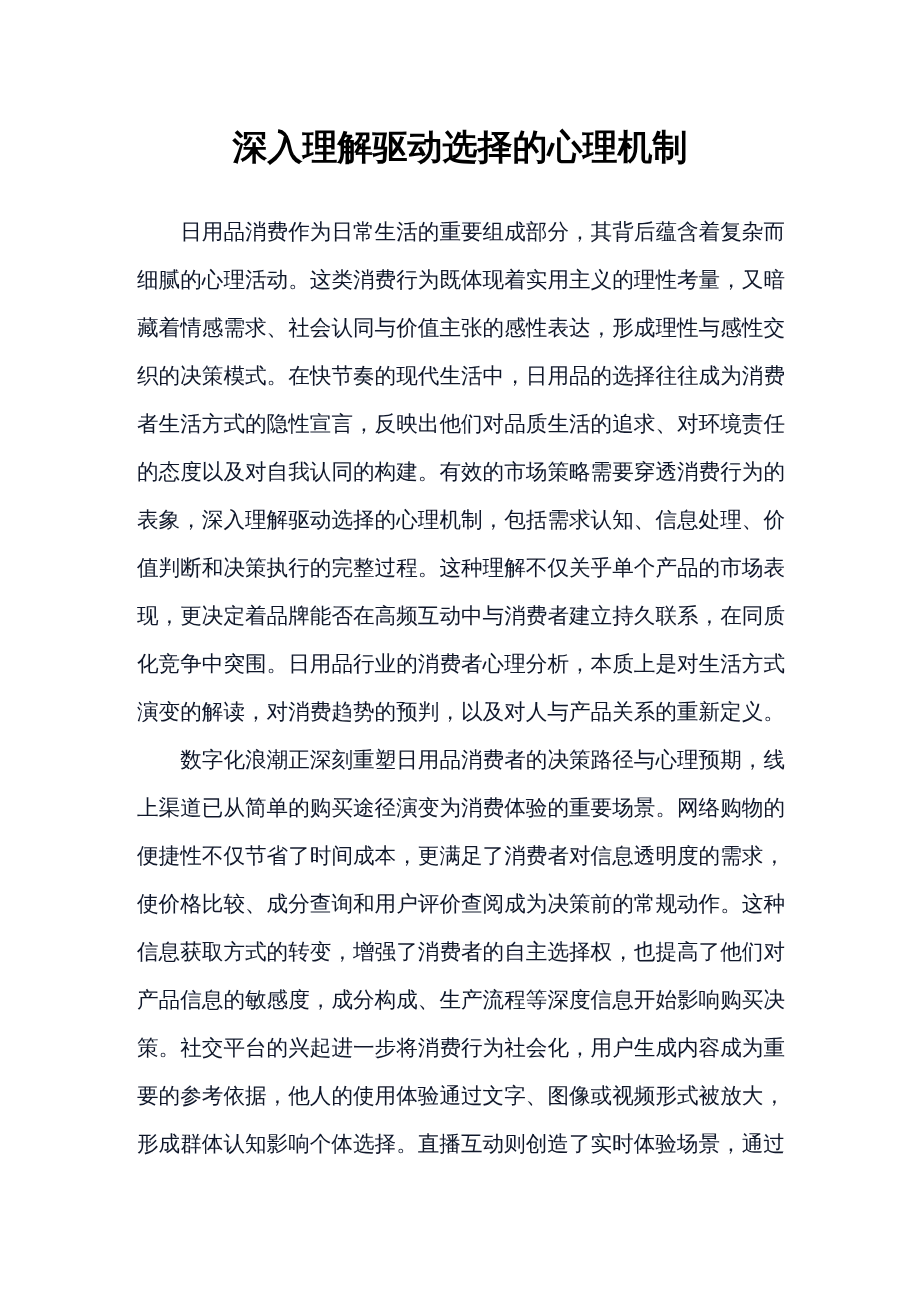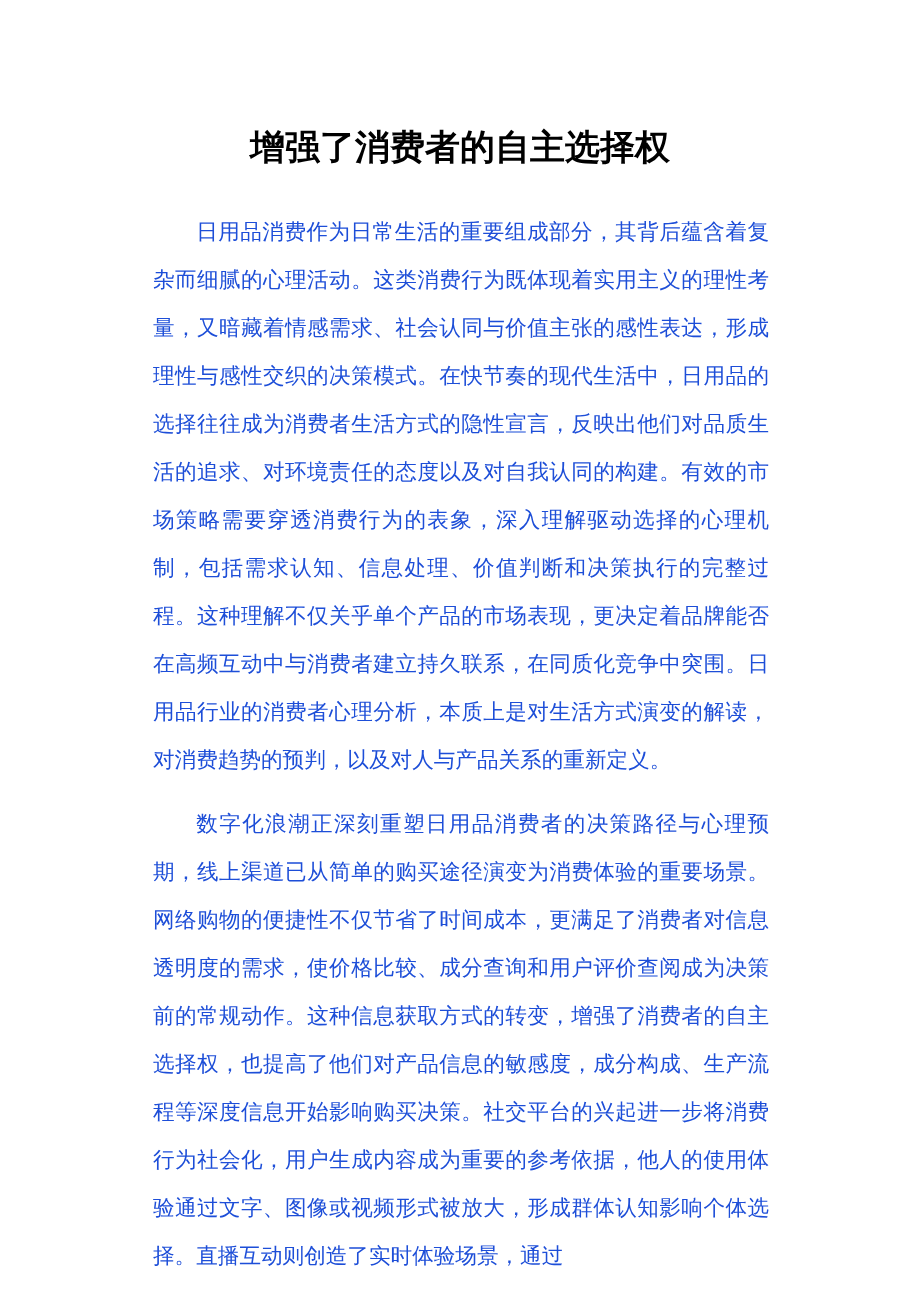--- a/index.html
+++ b/index.html
@@ -28,38 +28,38 @@
     font-size: 35px;
     line-height: 46px;
     letter-spacing: 0px;
     color: #000000;
   }
   .doc-body {
     margin-left: 137px;
     width: 648px;
   }
   .para {
-    margin: 16px;
+    margin: 0;
     padding: 0;
     font-family: Liberation Sans, sans-serif;
     font-size: 21.6px;
     line-height: 48px;
-    color: #1d4ed8;
+    color: #0f172a;
     text-align: justify;
     text-justify: inter-ideograph;
     text-indent: 2em;
     word-break: normal;
     line-break: strict;
   }
   .para-first {
     margin-top: 38px;
   }
 </style>
 </head>
 <body>
 
 <div class="page">
-  <h1 class="doc-title">增强了消费者的自主选择权</h1>
+  <h1 class="doc-title">深入理解驱动选择的心理机制</h1>
   <div class="doc-body">
     <p class="para para-first">日用品消费作为日常生活的重要组成部分，其背后蕴含着复杂而细腻的心理活动。这类消费行为既体现着实用主义的理性考量，又暗藏着情感需求、社会认同与价值主张的感性表达，形成理性与感性交织的决策模式。在快节奏的现代生活中，日用品的选择往往成为消费者生活方式的隐性宣言，反映出他们对品质生活的追求、对环境责任的态度以及对自我认同的构建。有效的市场策略需要穿透消费行为的表象，深入理解驱动选择的心理机制，包括需求认知、信息处理、价值判断和决策执行的完整过程。这种理解不仅关乎单个产品的市场表现，更决定着品牌能否在高频互动中与消费者建立持久联系，在同质化竞争中突围。日用品行业的消费者心理分析，本质上是对生活方式演变的解读，对消费趋势的预判，以及对人与产品关系的重新定义。</p>
     <p class="para">数字化浪潮正深刻重塑日用品消费者的决策路径与心理预期，线上渠道已从简单的购买途径演变为消费体验的重要场景。网络购物的便捷性不仅节省了时间成本，更满足了消费者对信息透明度的需求，使价格比较、成分查询和用户评价查阅成为决策前的常规动作。这种信息获取方式的转变，增强了消费者的自主选择权，也提高了他们对产品信息的敏感度，成分构成、生产流程等深度信息开始影响购买决策。社交平台的兴起进一步将消费行为社会化，用户生成内容成为重要的参考依据，他人的使用体验通过文字、图像或视频形式被放大，形成群体认知影响个体选择。直播互动则创造了实时体验场景，通过</p>
   </div>
 </div>
 
 </body></html>

